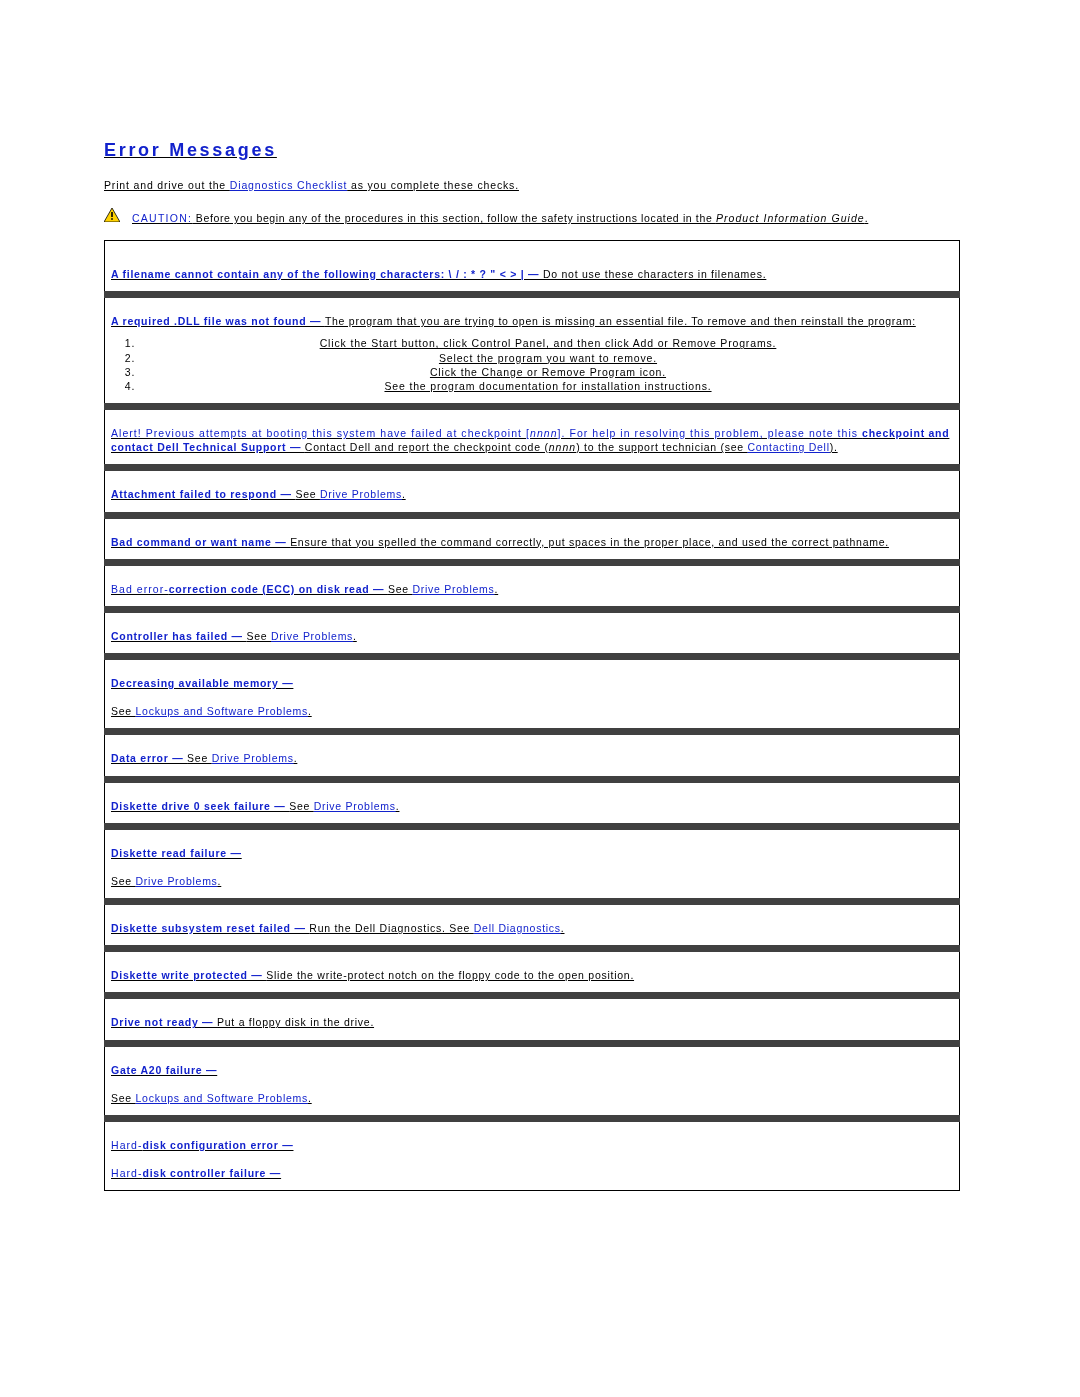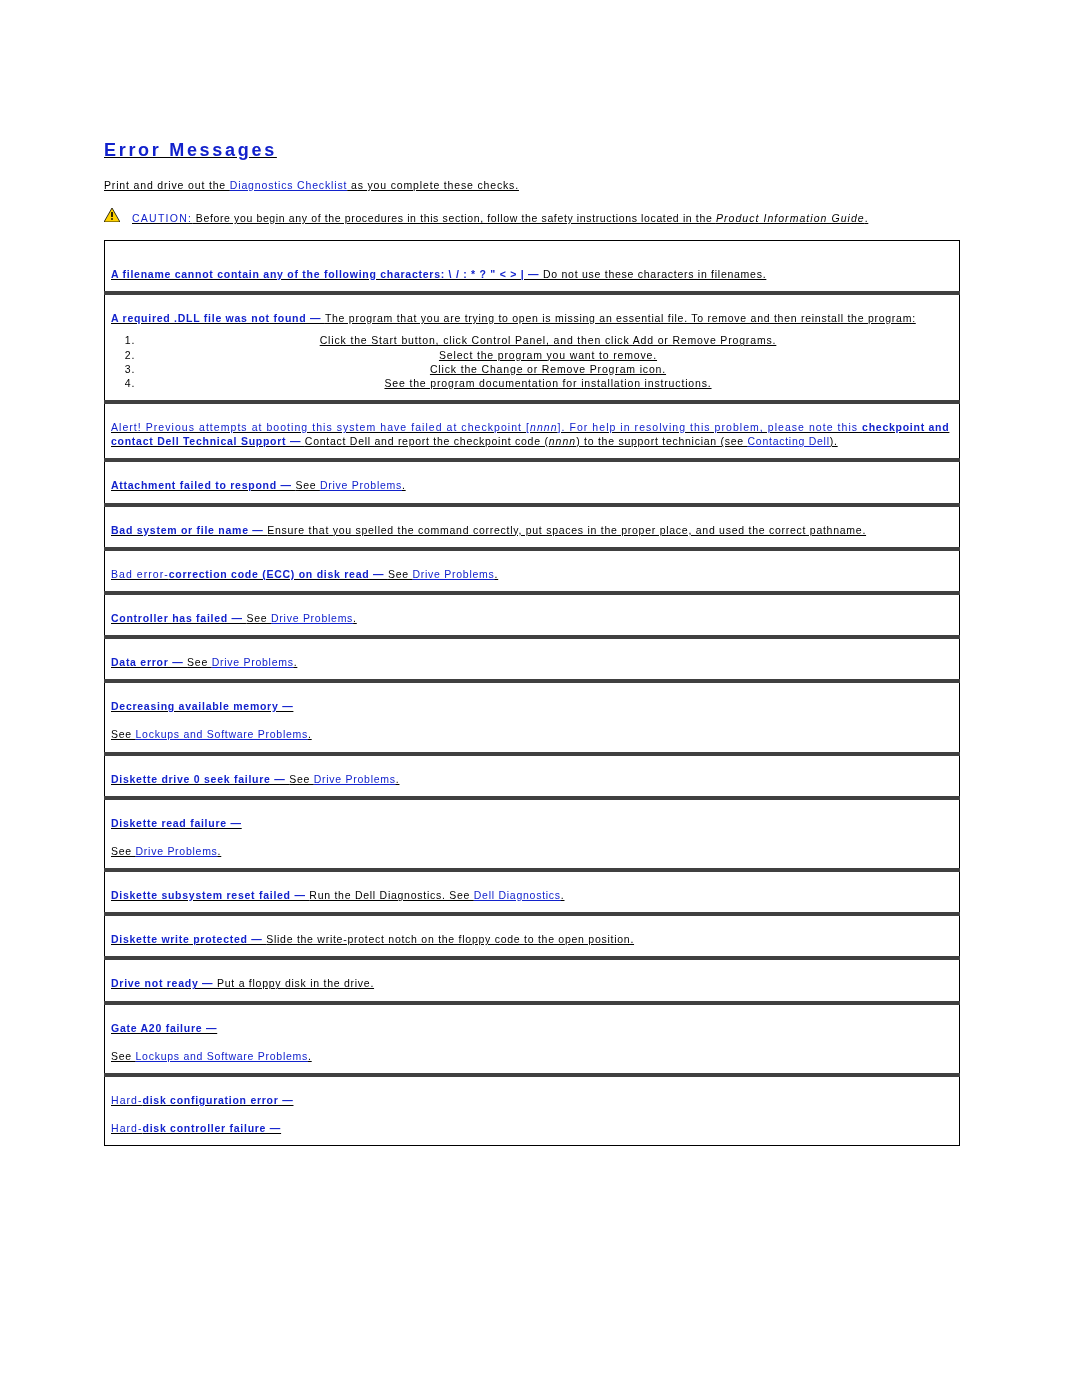--- a/index.html
+++ b/index.html
@@ -55,21 +55,21 @@
   p.note {
     margin: 0 0 14px 0;
     letter-spacing: 0.08em;
   }
   table.msgs {
     border-collapse: collapse;
     width: 100%;
     border: 1px solid #000;
   }
   table.msgs td {
-    border-top: 4px solid #404040;
+    border-top: 7px solid #404040;
     border-bottom: 1px solid #000;
     padding: 16px 6px 10px 6px;
     vertical-align: top;
     font-size: 10.5px;
     letter-spacing: 0.07em;
     line-height: 1.35;
   }
   table.msgs tr:first-child td { border-top: none; padding-top: 26px; }
   .msg-head {
     color: #1222cc;
@@ -140,46 +140,46 @@
         </tr>
 
     <tr>
           <td>
       <span class="msg-head">Attachment failed to respond — </span><span> See </span><a href="#" class="link">Drive Problems</a><span>.</span>
     </td>
         </tr>
 
     <tr>
           <td>
-      <span class="msg-head">Bad system or file name — </span><span> Ensure that you spelled the command correctly, put spaces in the proper place, and used the correct pathname.</span>
+      <span class="msg-head">Bad command or want name — </span><span> Ensure that you spelled the command correctly, put spaces in the proper place, and used the correct pathname.</span>
     </td>
         </tr>
 
     <tr>
           <td>
       <span class="msg-head-plain">Bad error-</span><span class="msg-head">correction code (ECC) on disk read — </span><span> See </span><a href="#" class="link">Drive Problems</a><span>.</span>
     </td>
         </tr>
 
     <tr>
           <td>
       <span class="msg-head">Controller has failed — </span><span> See </span><a href="#" class="link">Drive Problems</a><span>.</span>
-    </td>
-        </tr>
-
-    <tr>
-          <td>
-      <span class="msg-head">Data error — </span><span> See </span><a href="#" class="link">Drive Problems</a><span>.</span>
     </td>
         </tr>
 
     <tr>
           <td>
       <span class="msg-head">Decreasing available memory —</span>
       <span class="extra"><span>See </span><a href="#" class="link">Lockups and Software Problems</a><span>.</span></span>
+    </td>
+        </tr>
+
+    <tr>
+          <td>
+      <span class="msg-head">Data error — </span><span> See </span><a href="#" class="link">Drive Problems</a><span>.</span>
     </td>
         </tr>
 
     <tr>
           <td>
       <span class="msg-head">Diskette drive 0 seek failure — </span><span> See </span><a href="#" class="link">Drive Problems</a><span>.</span>
     </td>
         </tr>
 
     <tr>

